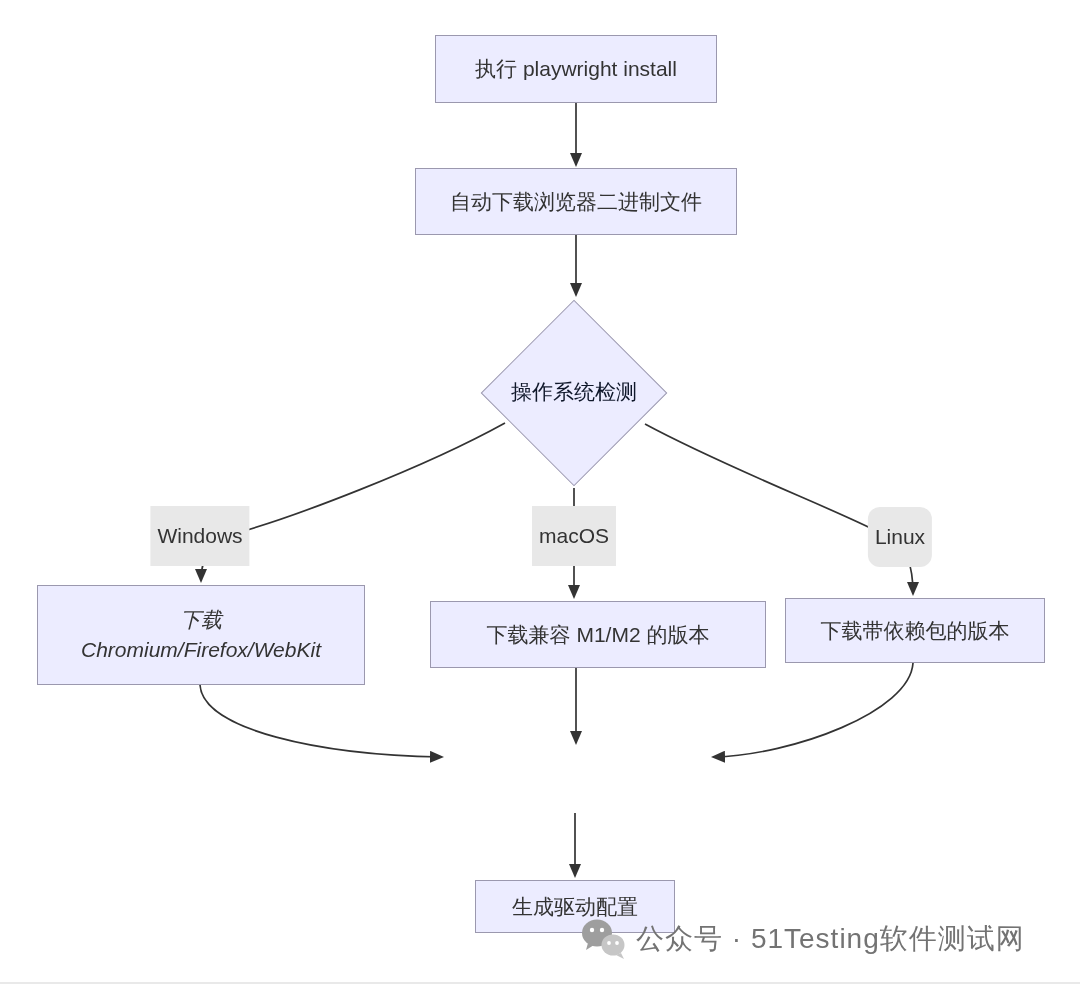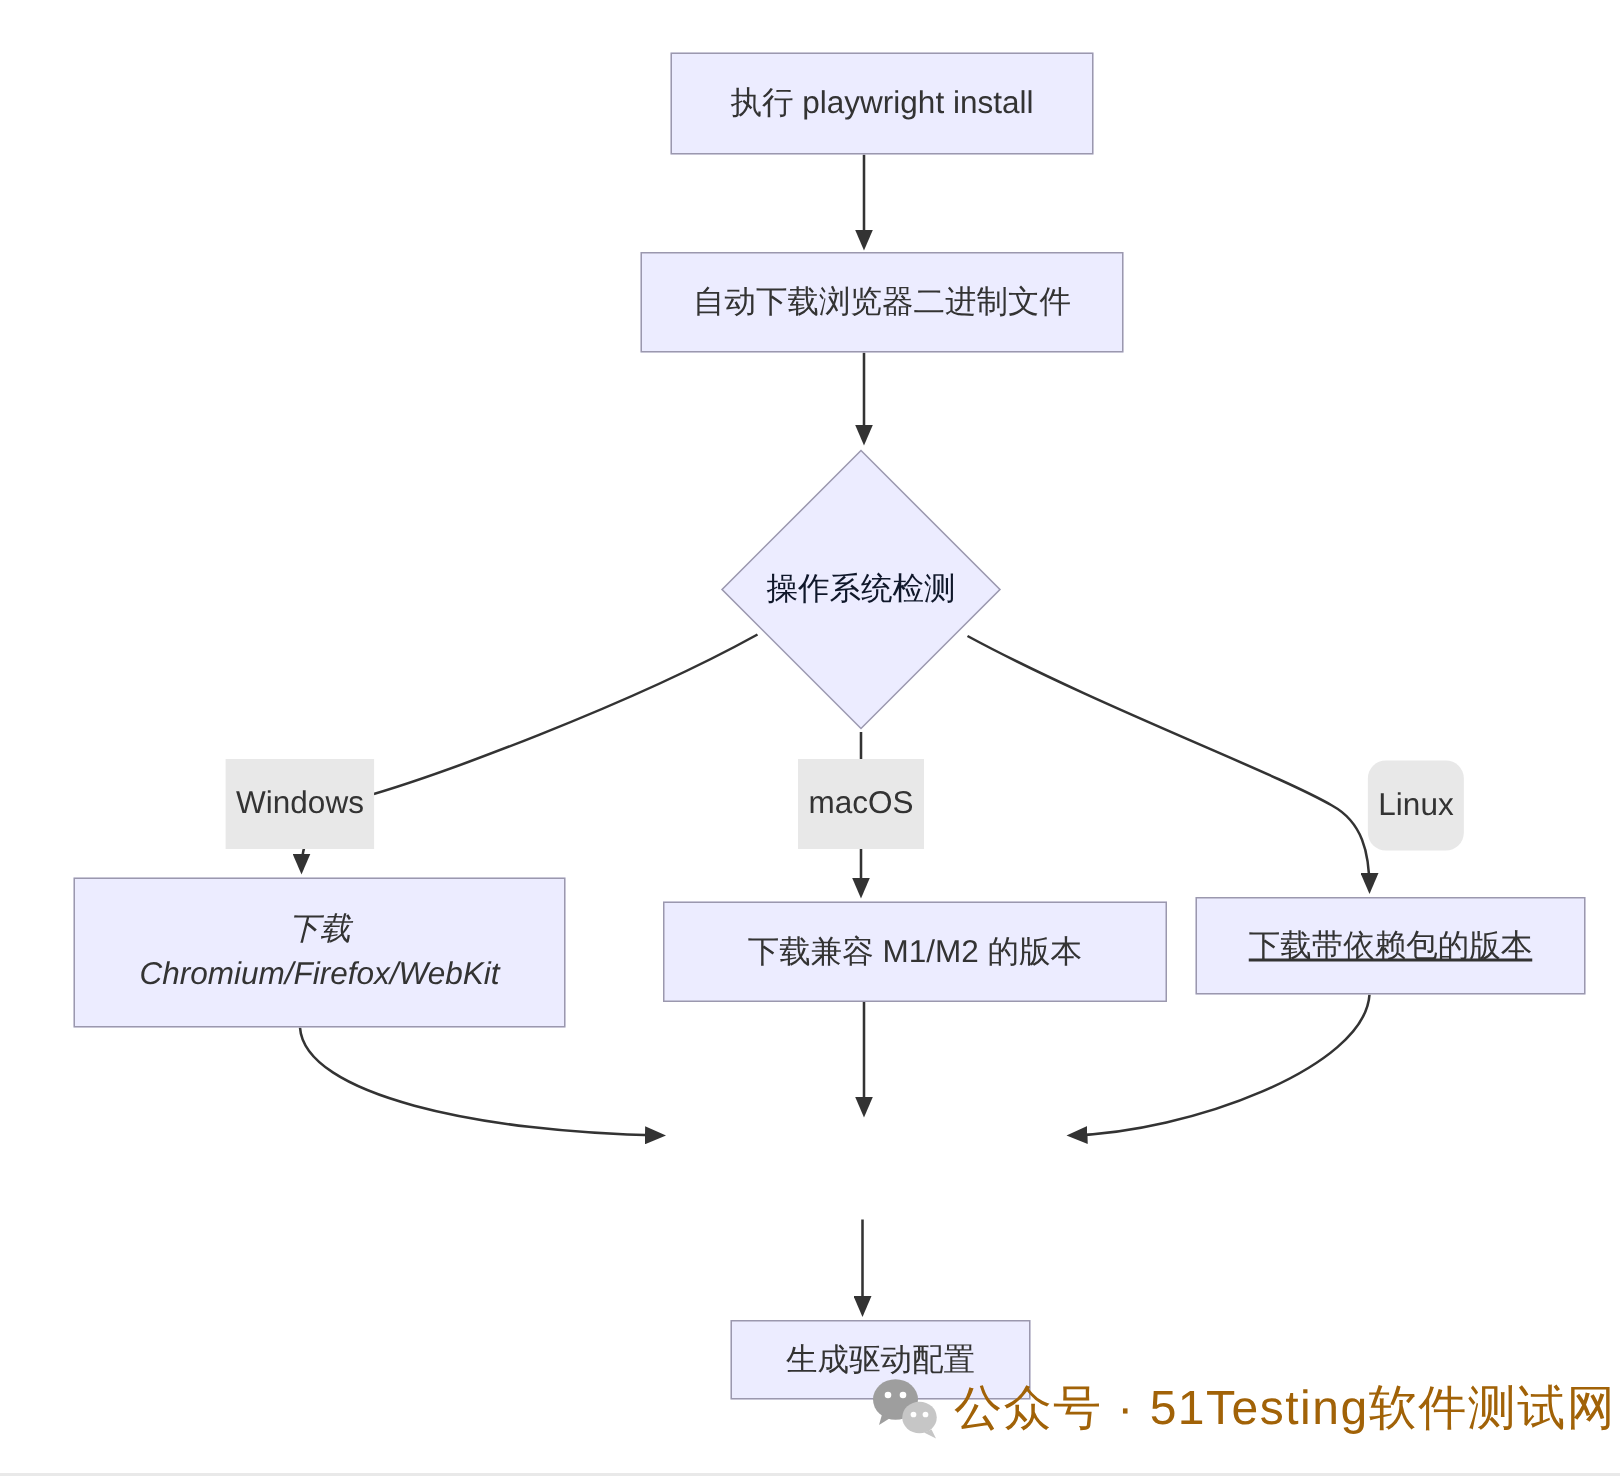--- a/index.html
+++ b/index.html
@@ -16,21 +16,20 @@
     position:absolute;
     display:flex;flex-direction:column;align-items:center;justify-content:center;
     text-align:center;
     background:#ECECFF;
     border:1.5px solid #9B98AE;
     box-sizing:border-box;
     font-size:21px;
     line-height:30px;
     color:#333333;
     z-index:3;
-    margin-left:12px;
   }
   .diamond-shape{
     position:absolute;
     left:508px;top:327px;width:132px;height:132px;
     transform:rotate(45deg);
     background:#ECECFF;
     border:1.5px solid #9B98AE;
     box-sizing:border-box;
     z-index:2;
   }
@@ -52,22 +51,22 @@
     white-space:nowrap;
     z-index:4;
   }
   #watermark{
     position:absolute;
     left:580px;top:916px;
     display:flex;align-items:center;
     z-index:5;
   }
   #watermark .wm-text{
-    font-size:32px;
-    color:#a16207;
+    font-size:28px;
+    color:#737373;
     letter-spacing:1px;
     white-space:nowrap;
     margin-left:8px;
   }
   .bottom-hairline{
     position:absolute;left:0;bottom:0;width:1080px;height:2px;
     background:#E9E9E9;
   }
 </style>
 </head>
@@ -100,32 +99,32 @@
 
   <div class="node" style="left:415px;top:168px;width:322px;height:67px;">
     <span>自动下载浏览器二进制文件</span>
   </div>
 
   <div class="diamond-shape"></div>
   <div class="diamond-label">操作系统检测</div>
 
   <div class="edge-label" style="left:200px;top:536px;">Windows</div>
   <div class="edge-label" style="left:574px;top:536px;">macOS</div>
-  <div class="edge-label" style="left:944px;top:537px;border-radius:12px;">Linux</div>
+  <div class="edge-label" style="left:900px;top:537px;border-radius:12px;">Linux</div>
 
   <div class="node" style="left:37px;top:585px;width:328px;height:100px;font-style:italic;">
     <span>下载</span>
     <span>Chromium/Firefox/WebKit</span>
   </div>
 
   <div class="node" style="left:430px;top:601px;width:336px;height:67px;">
     <span>下载兼容 M1/M2 的版本</span>
   </div>
 
-  <div class="node" style="left:785px;top:598px;width:260px;height:65px;text-decoration:underline;">
+  <div class="node" style="left:785px;top:598px;width:260px;height:65px;">
     <span>下载带依赖包的版本</span>
   </div>
 
 
   <div class="node" style="left:475px;top:880px;width:200px;height:53px;">
     <span>生成驱动配置</span>
   </div>
 
   <div id="watermark">
     <svg width="48" height="46" viewBox="0 0 48 46">

